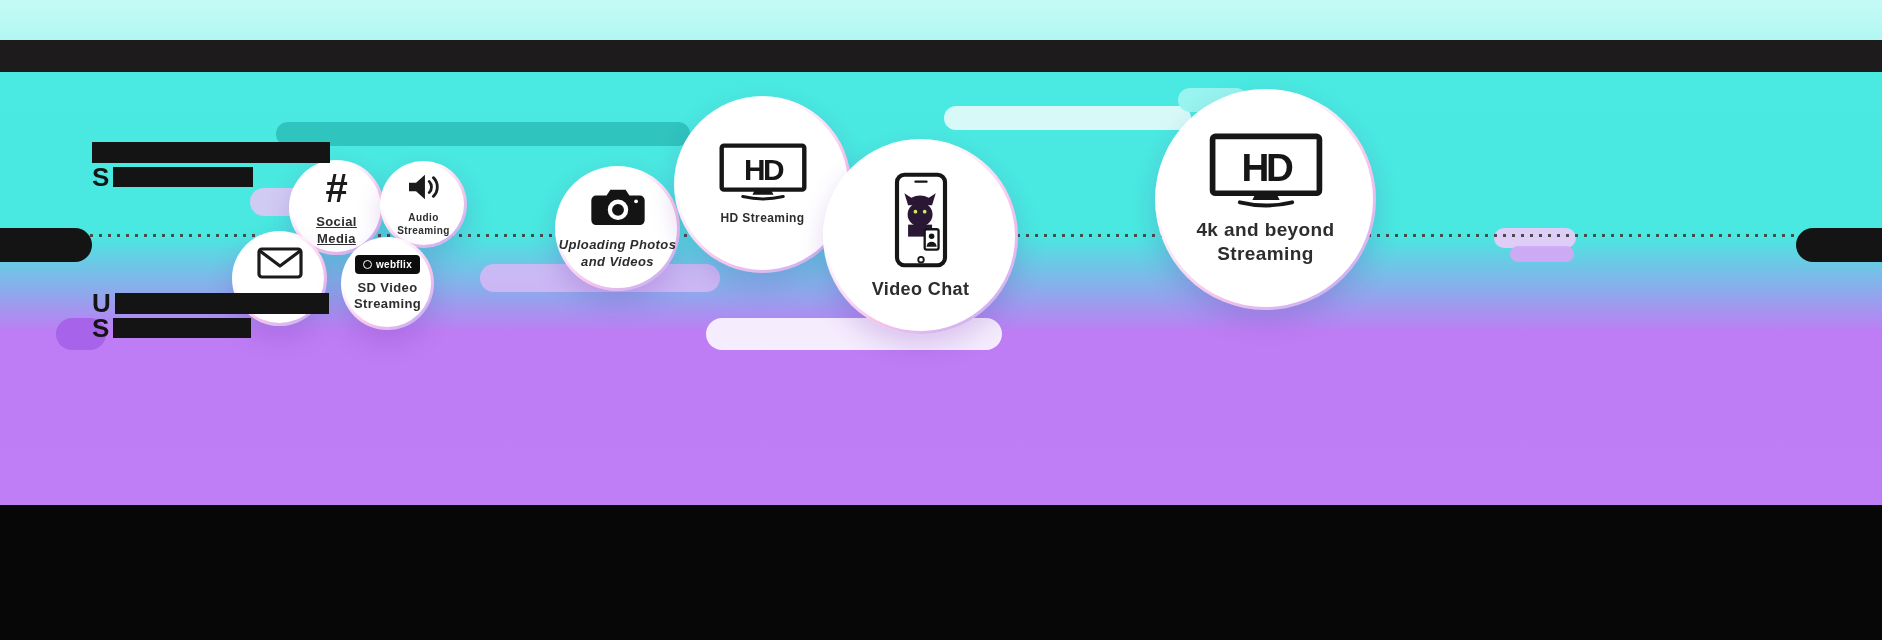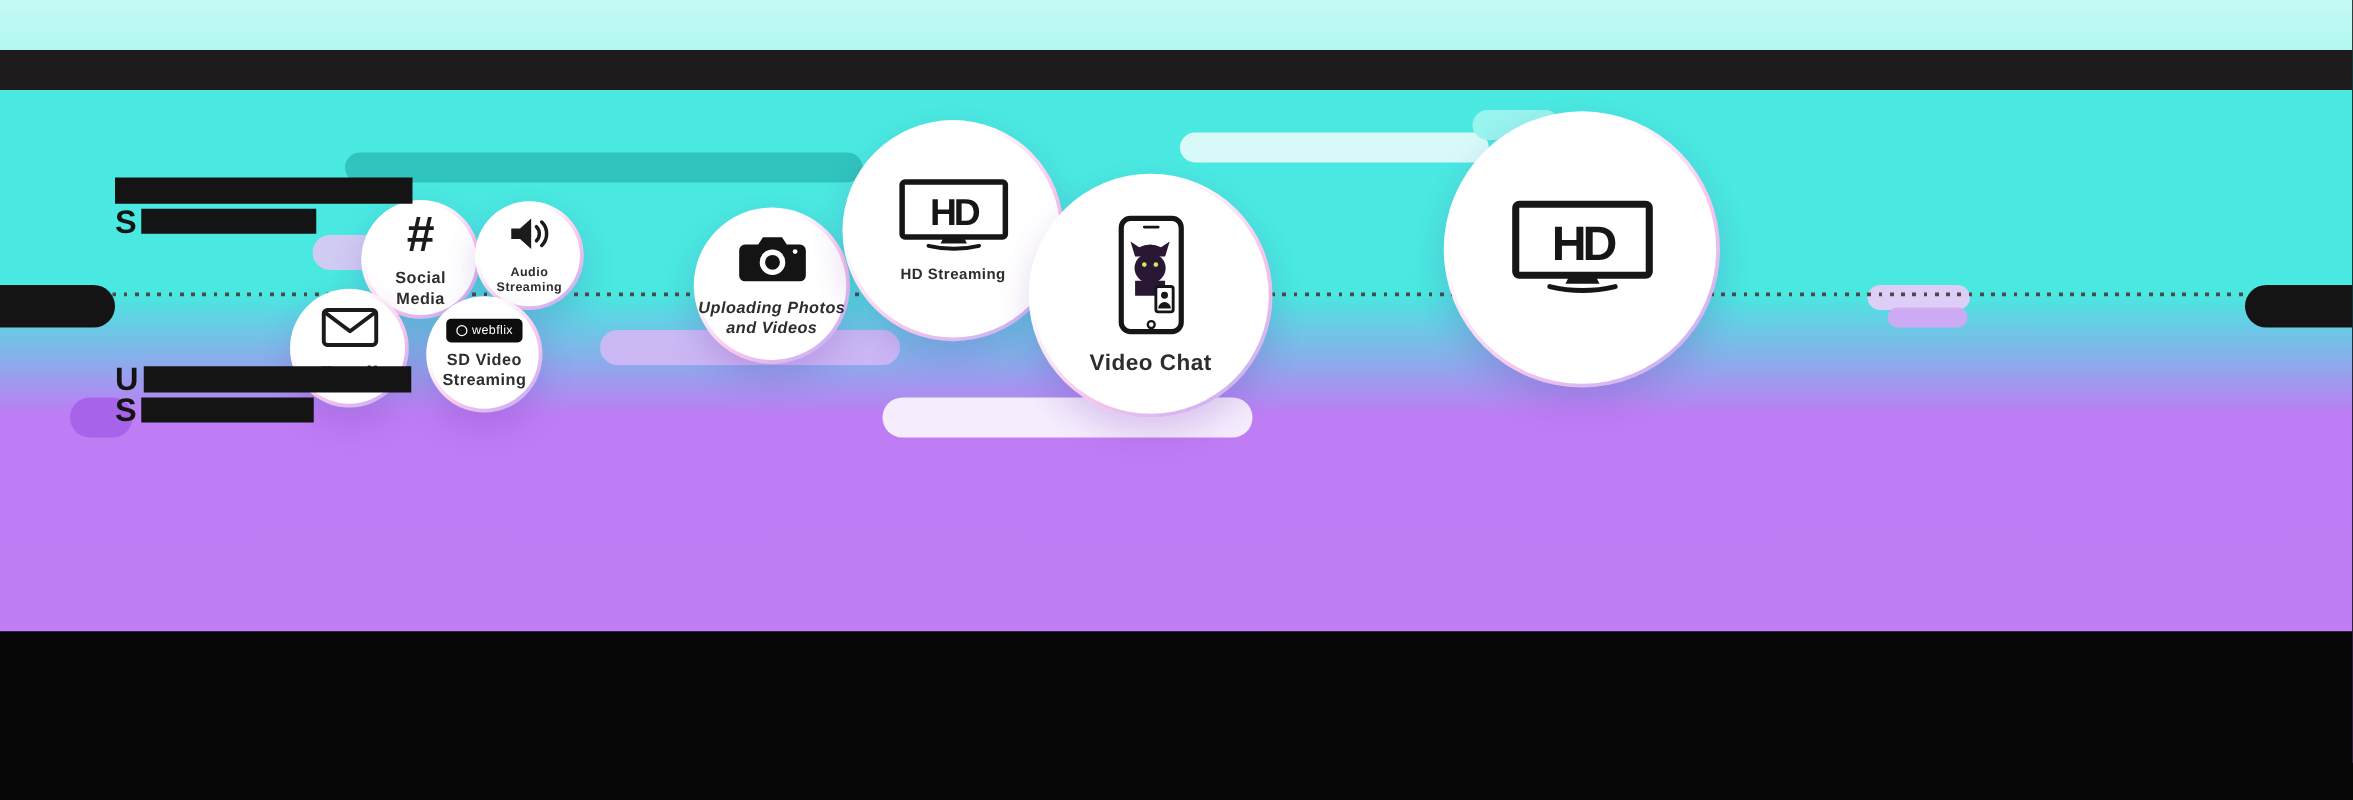--- a/index.html
+++ b/index.html
@@ -40,21 +40,21 @@
     box-shadow:0 12px 26px rgba(110,40,170,.20);
   }
   .bubble-inner{
     width:100%;height:100%;border-radius:50%;background:#fff;
     display:flex;flex-direction:column;align-items:center;justify-content:center;
     gap:6px;text-align:center;box-sizing:border-box;
   }
   .lbl{color:#2d2d2d;font-weight:700;letter-spacing:.4px;line-height:1.25;}
   .hash{font-size:40px;font-weight:800;color:#1b1b1b;line-height:1;}
   .webflix-badge{display:inline-flex;align-items:center;gap:4px;background:#0d0d0d;color:#fff;
-    border-radius:4px;padding:4px 8px;font-size:10px;font-weight:400;letter-spacing:.3px;}
+    border-radius:4px;padding:4px 8px;font-size:10px;font-weight:700;letter-spacing:.3px;}
   .webflix-dot{width:7px;height:7px;border:1.5px solid #fff;border-radius:50%;display:inline-block;}
 </style>
 </head>
 <body>
 
 <div class="canvas">
 
   <div class="pill" style="left:276px;top:122px;width:414px;height:24px;background:rgba(46,192,186,.92);"></div>
   <div class="pill" style="left:250px;top:188px;width:66px;height:28px;background:rgba(231,198,246,.85);"></div>
   <div class="pill" style="left:944px;top:106px;width:247px;height:24px;background:rgba(255,255,255,.78);"></div>
@@ -90,21 +90,21 @@
     </div>
     <div class="redact-line">
       <span class="redact-letter">S</span>
       <div class="redact-bar" style="width:138px;height:20px;"></div>
     </div>
   </div>
 
   <div class="bubble" style="left:289px;top:160px;width:95px;height:95px;">
     <div class="bubble-inner">
       <span class="hash">#</span>
-      <span class="lbl" style="font-size:13px;width:62px;">Social Media</span>
+      <span class="lbl" style="font-size:13px;width:62px;text-decoration:underline;">Social Media</span>
     </div>
   </div>
 
   <div class="bubble" style="left:380px;top:161px;width:87px;height:87px;">
     <div class="bubble-inner">
       <span>
         <svg width="34" height="30" viewBox="0 0 36 32">
           <path d="M2 11.5 h7.5 L19 3 v26 L9.5 20.5 H2 z" fill="#1b1b1b"></path>
           <path d="M23.5 10 a8.5 8.5 0 0 1 0 12" fill="none" stroke="#1b1b1b" stroke-width="3" stroke-linecap="round"></path>
           <path d="M28 6 a14 14 0 0 1 0 20" fill="none" stroke="#1b1b1b" stroke-width="3" stroke-linecap="round"></path>
@@ -189,16 +189,17 @@
   <div class="bubble" style="left:1155px;top:89px;width:221px;height:221px;">
     <div class="bubble-inner">
       <span>
         <svg width="114" height="75" viewBox="0 0 100 66">
           <rect x="3" y="3" width="94" height="50" rx="2.5" fill="#fff" stroke="#161616" stroke-width="5"></rect>
           <text x="50" y="42" text-anchor="middle" font-size="34" font-weight="800" letter-spacing="-3" fill="#161616" style="font-family:'Liberation Sans',sans-serif">HD</text>
           <path d="M41 53 L38 59 H62 L59 53 Z" fill="#161616"></path>
           <path d="M27 61 Q50 66.5 73 61" fill="none" stroke="#161616" stroke-width="3.5" stroke-linecap="round"></path>
         </svg>
       </span>
+      <span class="lbl" style="font-size:19px;width:160px;">4k and beyond Streaming</span>
     </div>
   </div>
 
 </div>
 
 </body></html>

